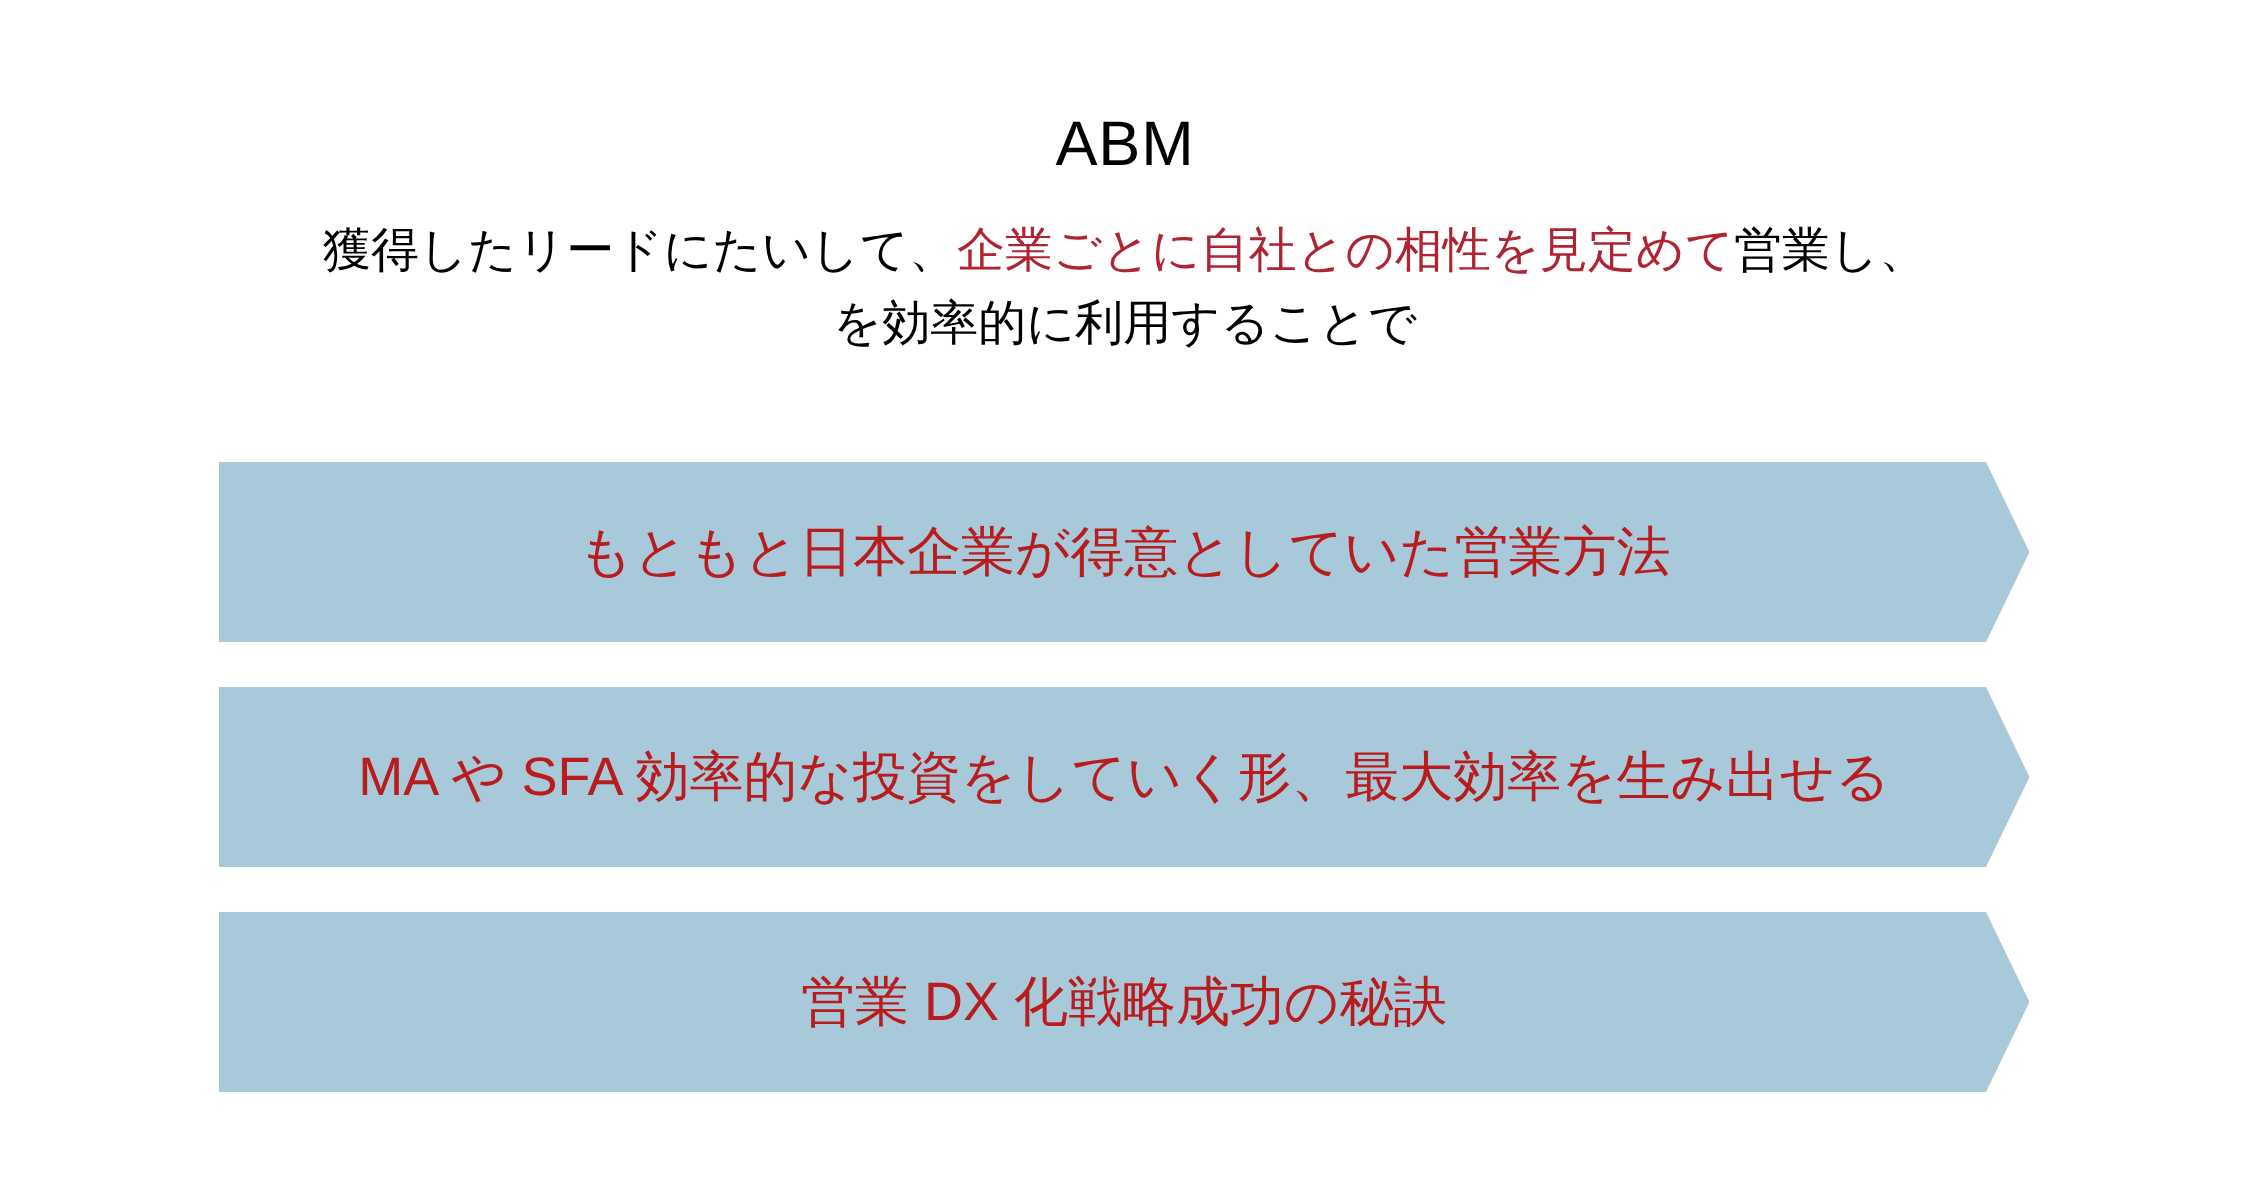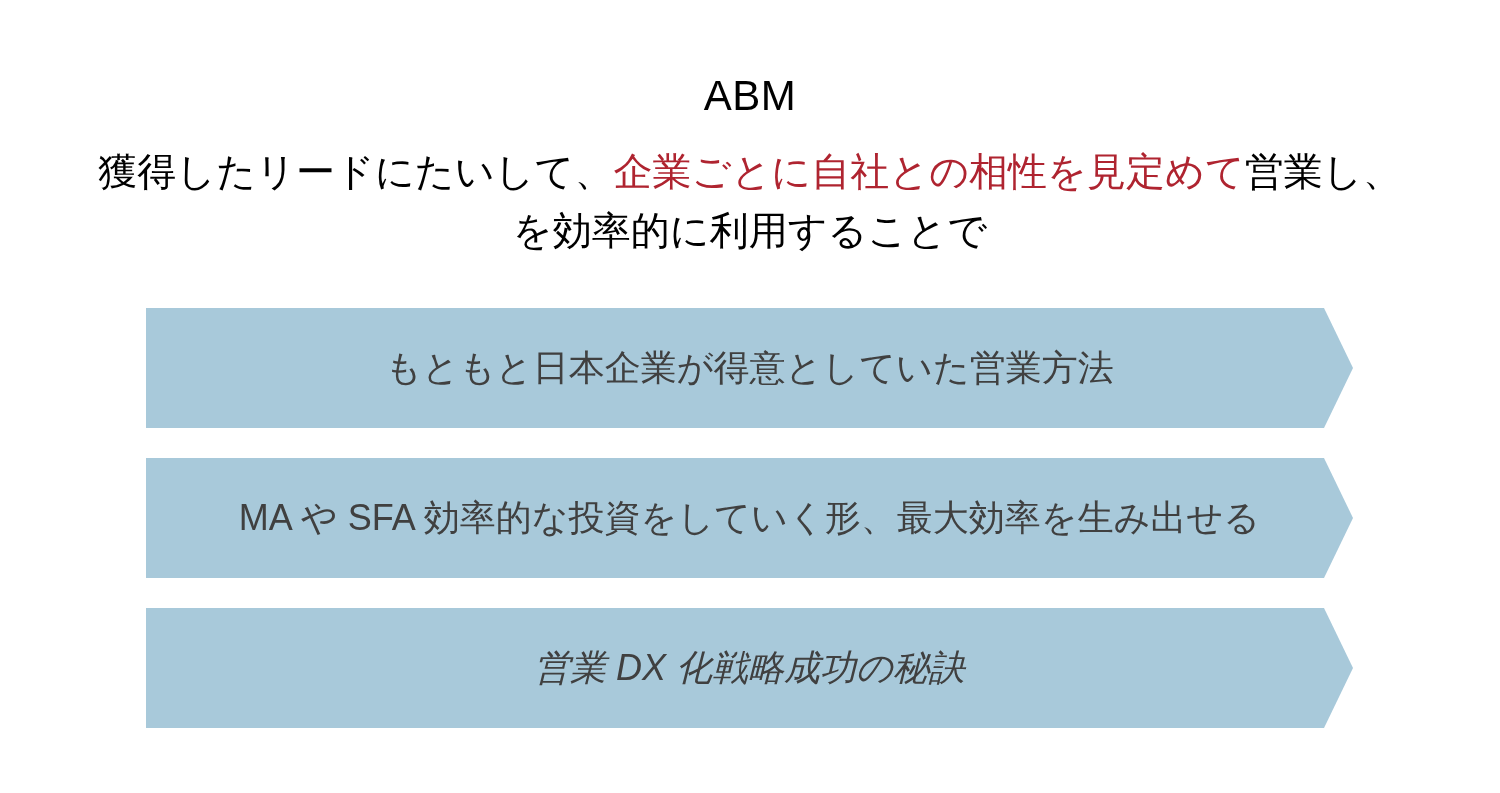--- a/index.html
+++ b/index.html
@@ -39,21 +39,21 @@
     white-space: nowrap;
   }
 
   
   .subtitle {
     position: absolute;
     left: 0;
     top: 142px;
     width: 1500px;
     text-align: center;
-    font-size: 39px;
+    font-size: 32px;
     line-height: 1.52;
     font-weight: 400;
     color: #000000;
   }
   .subtitle-line {
     display: block;
     white-space: nowrap;
   }
   .emph-red {
     color: #AF2430;
@@ -73,30 +73,29 @@
     margin-bottom: 30px;
     background: #A8C9DA;
     -webkit-clip-path: polygon(0 0, 1178px 0, 1207px 60px, 1178px 120px, 0 120px);
     clip-path: polygon(0 0, 1178px 0, 1207px 60px, 1178px 120px, 0 120px);
     display: flex;
     align-items: center;
     justify-content: center;
   }
   .chevron:last-child {
     margin-bottom: 0;
-    font-style: italic;
   }
   .chevron-label {
     display: block;
     width: 1178px;
     text-align: center;
     font-size: 36px;
     line-height: 1.2;
     font-weight: 400;
-    color: #404040;
+    color: #b91c1c;
     white-space: nowrap;
   }
 </style>
 </head>
 <body>
 
 <div class="slide">
 
   <h1 class="slide-title">ABM</h1>
 

